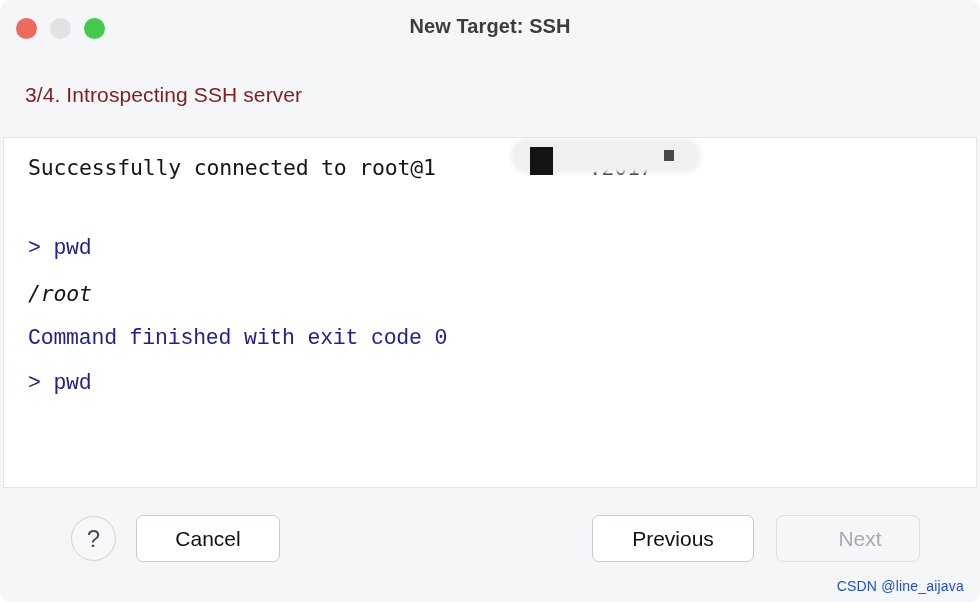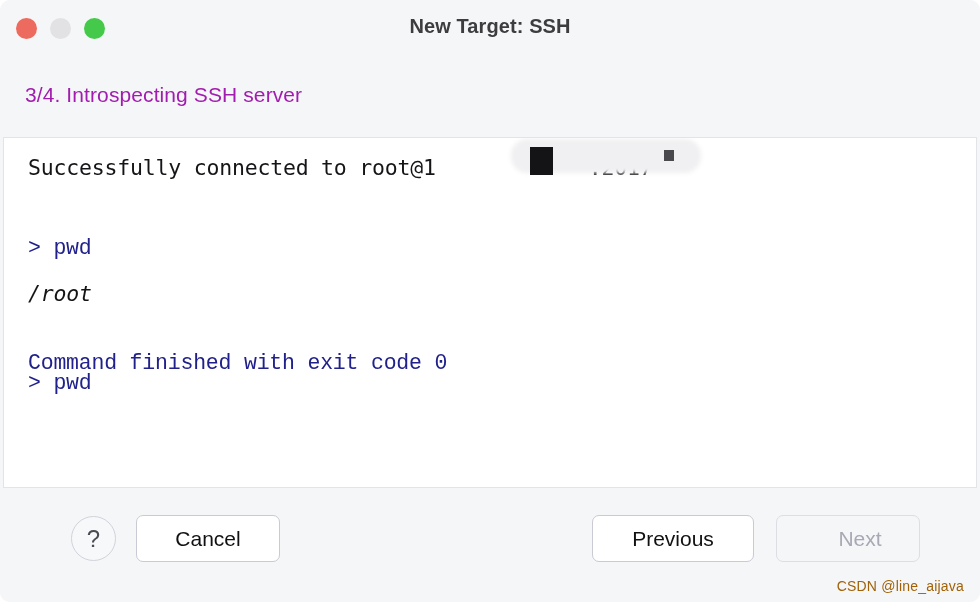--- a/index.html
+++ b/index.html
@@ -60,21 +60,21 @@
     font-weight: bold;
     color: #3d3d40;
     letter-spacing: 0.1px;
   }
 
   
   .step-heading {
     position: absolute;
     left: 25px; top: 83px;
     font-size: 21px;
-    color: #a21caf;
+    color: #7f1d1d;
     letter-spacing: 0.1px;
   }
 
   
   .terminal-panel {
     position: absolute;
     left: 3px; top: 137px;
     width: 974px;
     height: 351px;
     background: #ffffff;
@@ -89,21 +89,21 @@
     font-size: 21.5px;
     white-space: pre;
     letter-spacing: -0.2px;
   }
   .term-line.c-black { color: #151518; }
   .term-line.c-navy  { color: #21218c; font-family: Liberation Mono, monospace; }
 
   .ln-0 { top: 17px;  }
   .ln-1 { top: 98px;  }
   .ln-2 { top: 143px; font-style: italic; }
-  .ln-3 { top: 188px; margin-top: 25px; }
+  .ln-3 { top: 188px; }
   .ln-4 { top: 233px; }
 
   
   .redact-blur {
     position: absolute;
     left: 507px; top: 1px;
     width: 190px;
     height: 34px;
     background: #f0f0f2;
     border-radius: 16px;
@@ -175,21 +175,21 @@
     cursor: default;
     padding-left: 24px;
   }
 
   
   .watermark {
     position: absolute;
     right: 16px;
     bottom: 8px;
     font-size: 14px;
-    color: #a16207;
+    color: #1d4ed8;
     letter-spacing: 0.2px;
   }
 </style>
 </head>
 <body>
 
 <div class="window">
 
   <div class="titlebar">
     <div class="traffic-lights">

